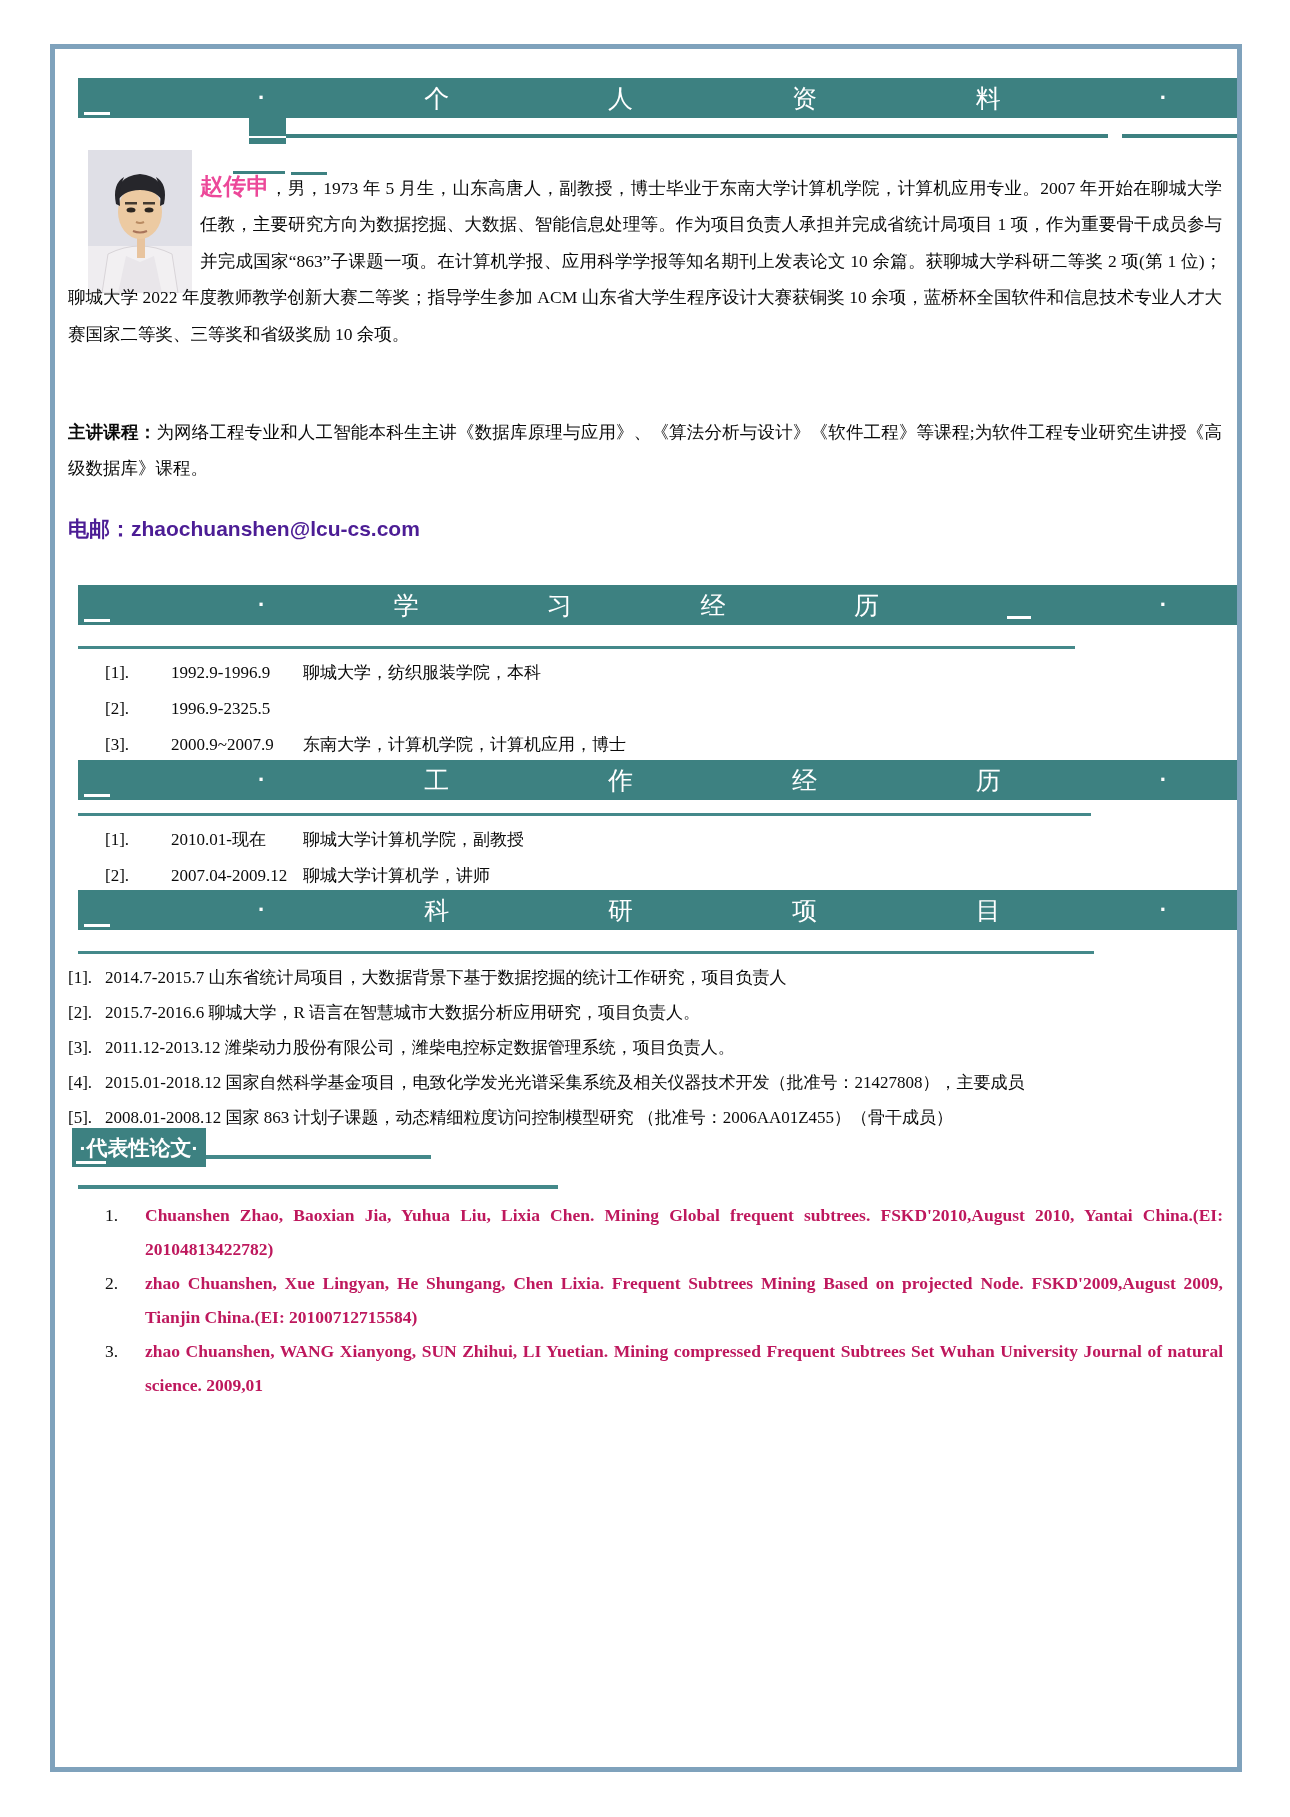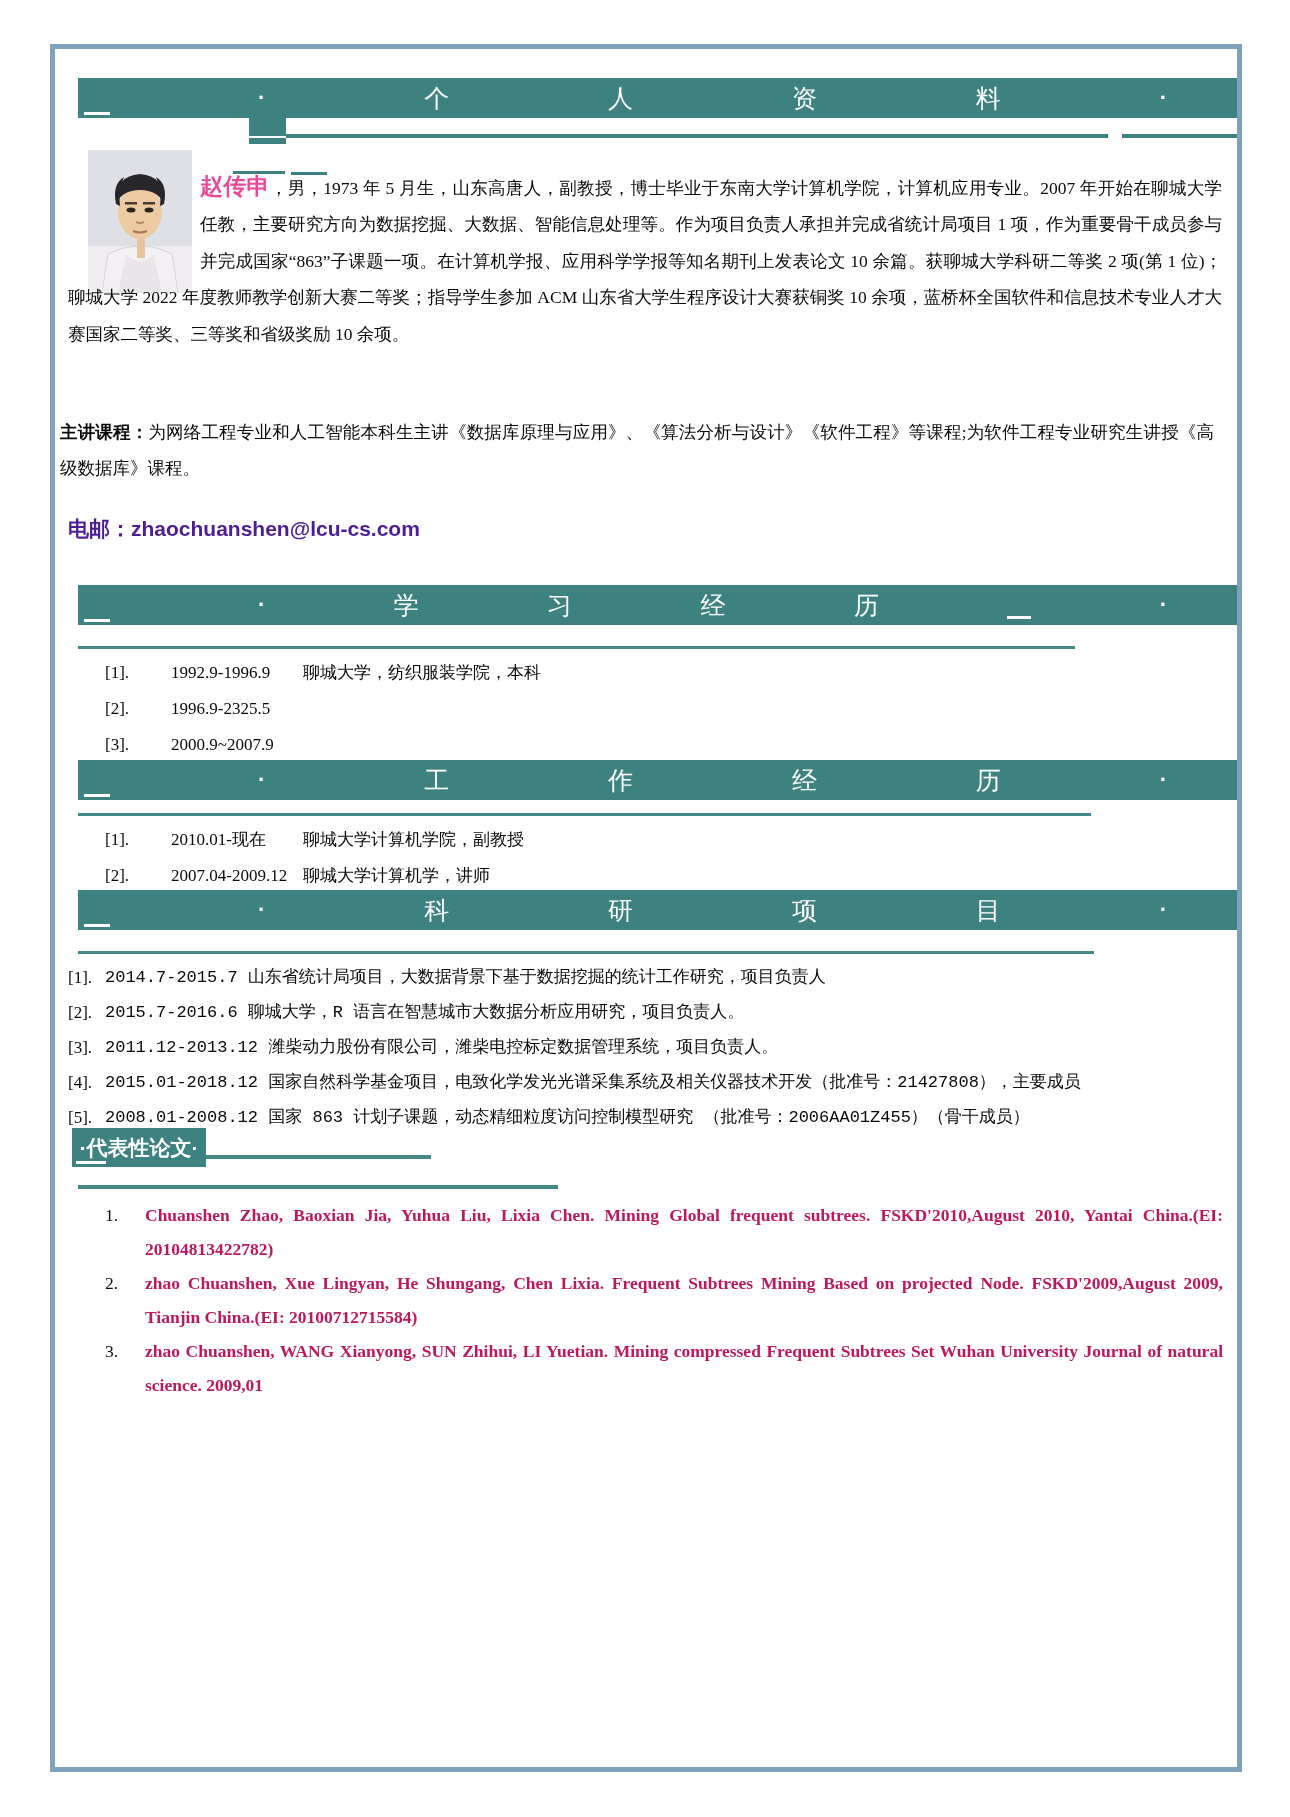--- a/index.html
+++ b/index.html
@@ -42,39 +42,39 @@
   .bio {
     position:absolute; left:68px; top:168px; width:1154px;
     font-size:17.5px; line-height:36.4px; text-align:justify; color:#0a0a0a;
   }
   .bio .float-spacer { float:left; width:132px; height:100px; }
   .bio .name {
     font-family:"Liberation Sans","DejaVu Sans",sans-serif;
     font-weight:bold; font-size:23px; color:#ec4899;
   }
   .courses {
-    position:absolute; left:60px; top:414px; width:1154px;
+    position:absolute; left:68px; top:414px; width:1154px;
     font-size:17.5px; line-height:36.4px; text-align:justify; color:#0a0a0a;
   }
   .courses .lbl { font-family:"Liberation Sans","DejaVu Sans",sans-serif; font-weight:bold; }
   .email-line {
     position:absolute; left:68px; top:515px; font-size:21px; font-weight:bold;
     font-family:"Liberation Sans","DejaVu Sans",sans-serif; color:#4c1d95;
   }
   
   .rows { position:absolute; left:105px; font-size:17px; color:#0a0a0a; }
   .rows .row { display:flex; height:36px; line-height:36px; }
   .rows .num { width:58px; font-family:"Liberation Serif",serif; }
   .rows .period { width:132px; font-family:"Liberation Serif",serif;margin-left:8px; }
   .rows .detail { font-family:"Liberation Sans","DejaVu Sans",sans-serif; }
   
   .projects { position:absolute; left:68px; width:1158px; font-size:17px; color:#0a0a0a; }
   .projects .row { display:flex; height:35px; line-height:35px; }
   .projects .num { width:37px; }
-  .projects .txt { flex:1; font-family:Liberation Mono, monospace; }
+  .projects .txt { flex:1; font-family:Liberation Serif, serif; }
   
   .papers-label {
     position:absolute; left:72px; top:1128px; width:134px; height:39px; background:#3d8181;
     color:#fff; font-weight:bold; font-size:21px; line-height:39px; text-align:center;
     font-family:"Liberation Sans","DejaVu Sans",sans-serif;
   }
   .papers-label .uline { position:absolute; left:4px; bottom:3px; width:30px; height:3px; background:#fff; }
   .papers { position:absolute; left:105px; top:1198px; width:1118px; }
   .papers .item { display:flex; font-size:17.5px; line-height:34px; margin:0; }
   .papers .pnum { width:40px; font-family:"Liberation Serif",serif; }
@@ -163,20 +163,21 @@
       <span class="period">1992.9-1996.9</span>
       <span class="detail">聊城大学，纺织服装学院，本科</span>
     </div>
     <div class="row">
       <span class="num">[2].</span>
       <span class="period">1996.9-2325.5</span>
     </div>
     <div class="row">
       <span class="num">[3].</span>
       <span class="period">2000.9~2007.9</span>
+      <span class="detail">东南大学，计算机学院，计算机应用，博士</span>
     </div>
   </div>
 
   <div class="banner" style="top:760px;">
     <span class="uline"></span>
     <span class="bdot">·</span>
     <span>工</span>
     <span>作</span>
     <span>经</span>
     <span>历</span>

